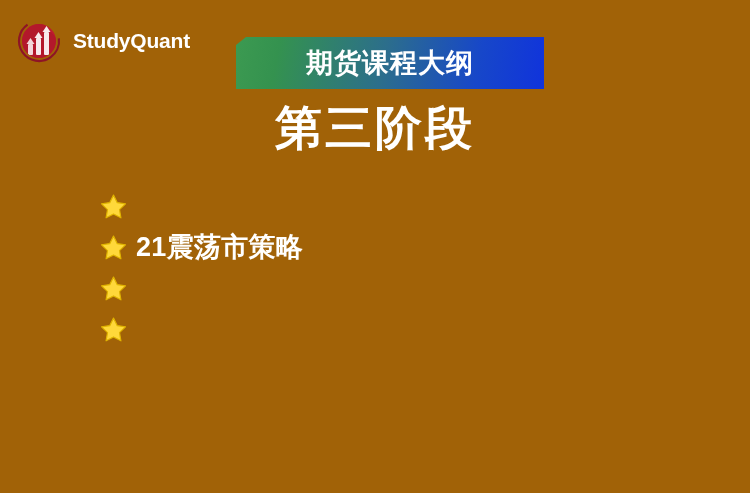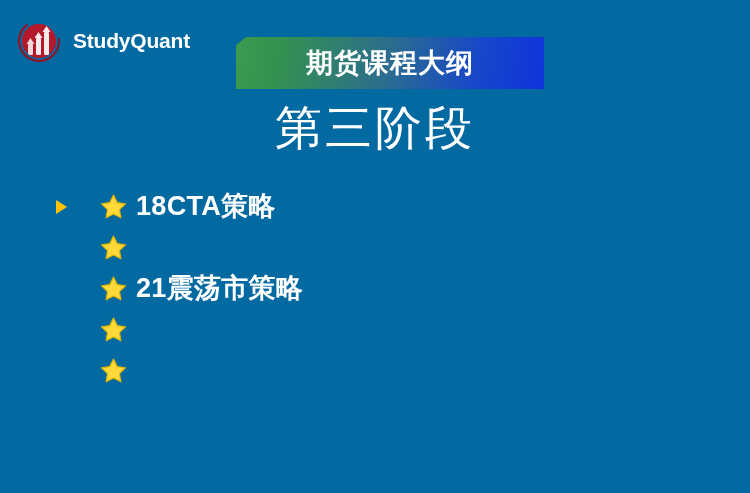--- a/index.html
+++ b/index.html
@@ -14,21 +14,21 @@
     background: #130C44;
     font-family: "Liberation Sans", "DejaVu Sans", sans-serif;
     position: relative;
   }
 
   
   .slide {
     position: relative;
     width: 750px;
     height: 493px;
-    background: #0369a1;
+    background: #a16207;
   }
 
   
   .brand {
     position: absolute;
     left: 14px;
     top: 16px;
     display: flex;
     align-items: center;
     gap: 11px;
@@ -81,21 +81,21 @@
 
   
   .headline {
     position: absolute;
     left: 0;
     right: 0;
     top: 99px;
     text-align: center;
     color: #FFFFFF;
     font-size: 47px;
-    font-weight: normal;
+    font-weight: bold;
     letter-spacing: 3px;
     line-height: 1.25;
     white-space: nowrap;
   }
 
   
   .outline-list {
     position: absolute;
     left: 56px;
     top: 186px;
@@ -175,27 +175,20 @@
   </div>
 
   <div class="ribbon">
     <span class="ribbon-text">期货课程大纲</span>
   </div>
 
   <h1 class="headline">第三阶段</h1>
 
   <ul class="outline-list">
 
-    <li class="outline-item">
-      <span class="pointer-icon"></span>
-      <svg class="star-icon" viewBox="0 0 32 32" xmlns="http://www.w3.org/2000/svg">
-        <path d="M16 2.5 L20.4 11.4 L30.2 12.8 L23.1 19.7 L24.8 29.4 L16 24.8 L7.2 29.4 L8.9 19.7 L1.8 12.8 L11.6 11.4 Z" fill="#FFD83A" stroke="#E0B400" stroke-width="1.4" stroke-linejoin="round"></path>
-      </svg>
-      <span class="item-label">18CTA策略</span>
-    </li>
 
 
     <li class="outline-item">
 
       <svg class="star-icon" viewBox="0 0 32 32" xmlns="http://www.w3.org/2000/svg">
         <path d="M16 2.5 L20.4 11.4 L30.2 12.8 L23.1 19.7 L24.8 29.4 L16 24.8 L7.2 29.4 L8.9 19.7 L1.8 12.8 L11.6 11.4 Z" fill="#FFD83A" stroke="#E0B400" stroke-width="1.4" stroke-linejoin="round"></path>
       </svg>
     </li>
 
     <li class="outline-item">

